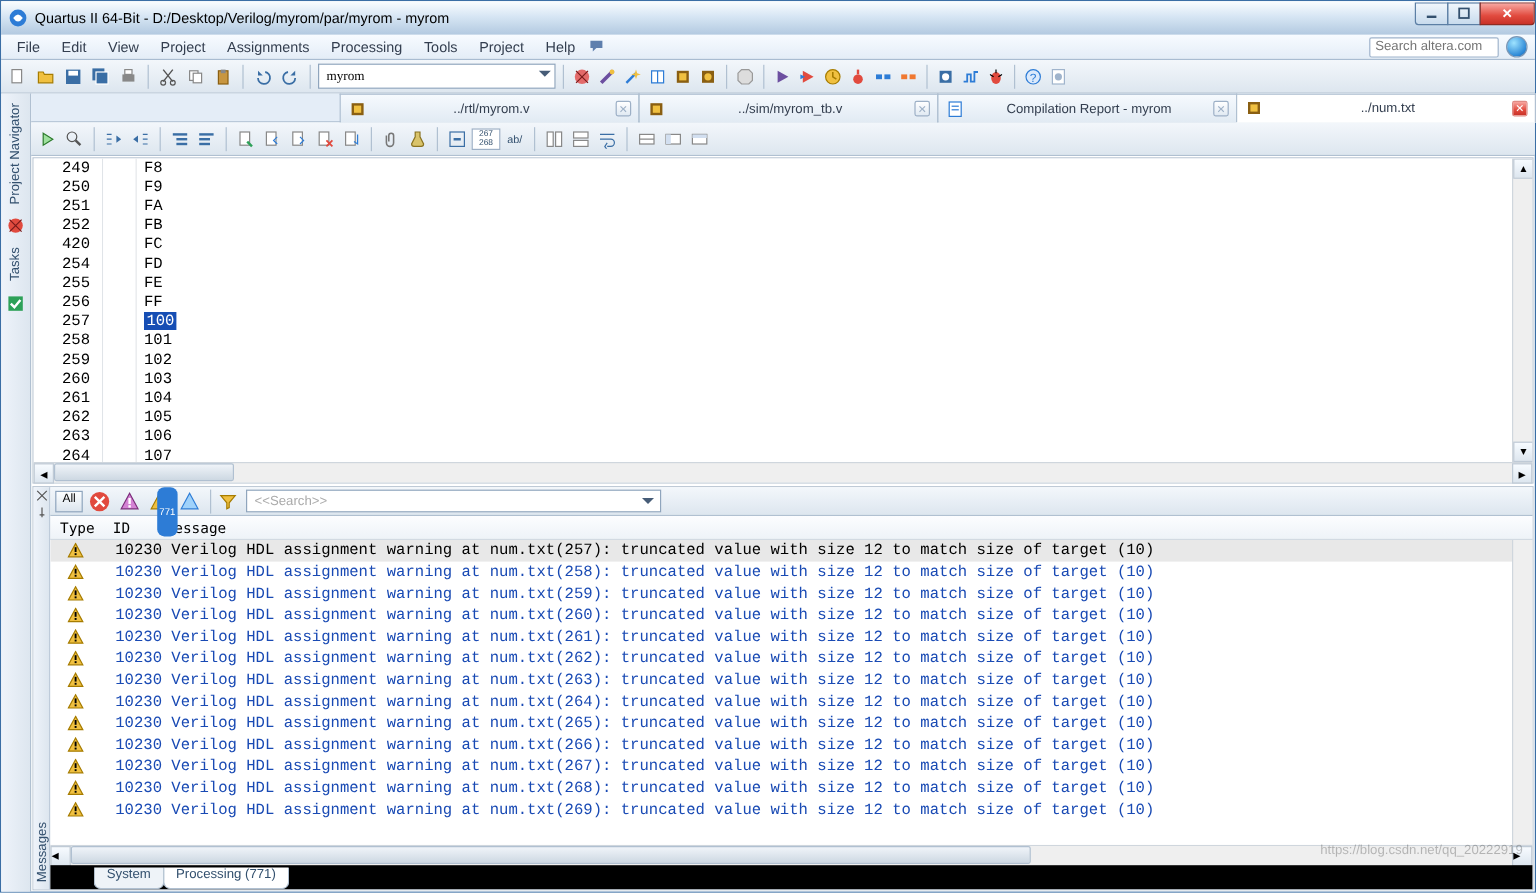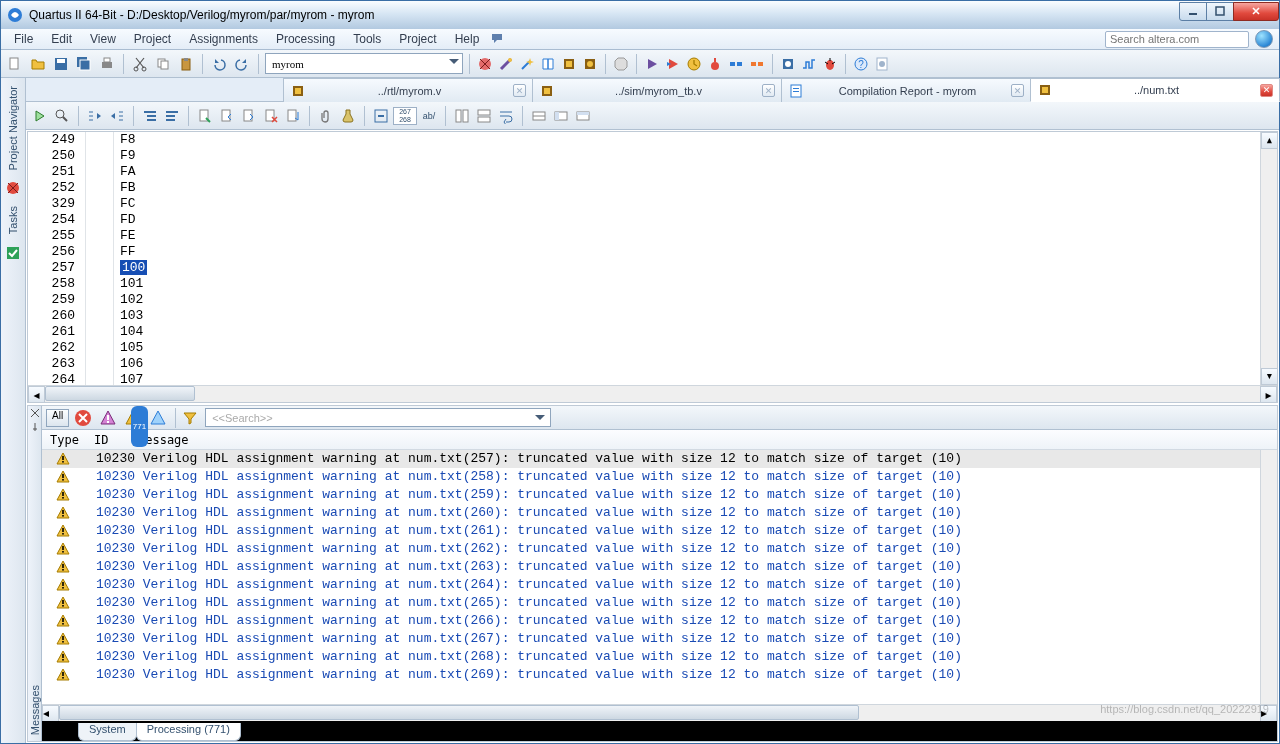--- a/index.html
+++ b/index.html
@@ -40,21 +40,21 @@
   .menubar {
     height: 21px;
     background: linear-gradient(#f7fbff,#e4edf7);
     border-bottom:1px solid #a9bcd1;
     display:flex; align-items:center;
     padding-left:4px; color:#333e4f;justify-content:center;
   }
   .menubar .mi { padding:0 9px; height:20px; line-height:20px; }
   .menubar .spacer { flex:1; }
   .menubar .search-box {
-    width:144px; height:17px; border:1px solid #a0b4cc; background:#fff;
+    width:108px; height:17px; border:1px solid #a0b4cc; background:#fff;
     font-size:11px; color:#888; padding:0 4px; border-radius:2px;
   }
   .menubar .globe {
     width:18px;height:18px; border-radius:50%;
     background:radial-gradient(circle at 35% 30%, #9ee3ff 0%, #2c88d6 70%, #185a9a 100%);
     border:1px solid #7a97b6; margin:0 6px;
   }
   
   .toolbar {
     height: 28px;
@@ -607,21 +607,21 @@
           </span>
       </div>
 
       <div class="editor-wrap">
         <div class="editor">
           <div class="gutter" id="gutter">
               <div>249</div>
               <div>250</div>
               <div>251</div>
               <div>252</div>
-              <div>329</div>
+              <div>420</div>
               <div>254</div>
               <div>255</div>
               <div>256</div>
               <div>257</div>
               <div>258</div>
               <div>259</div>
               <div>260</div>
               <div>261</div>
               <div>262</div>
               <div>263</div>

